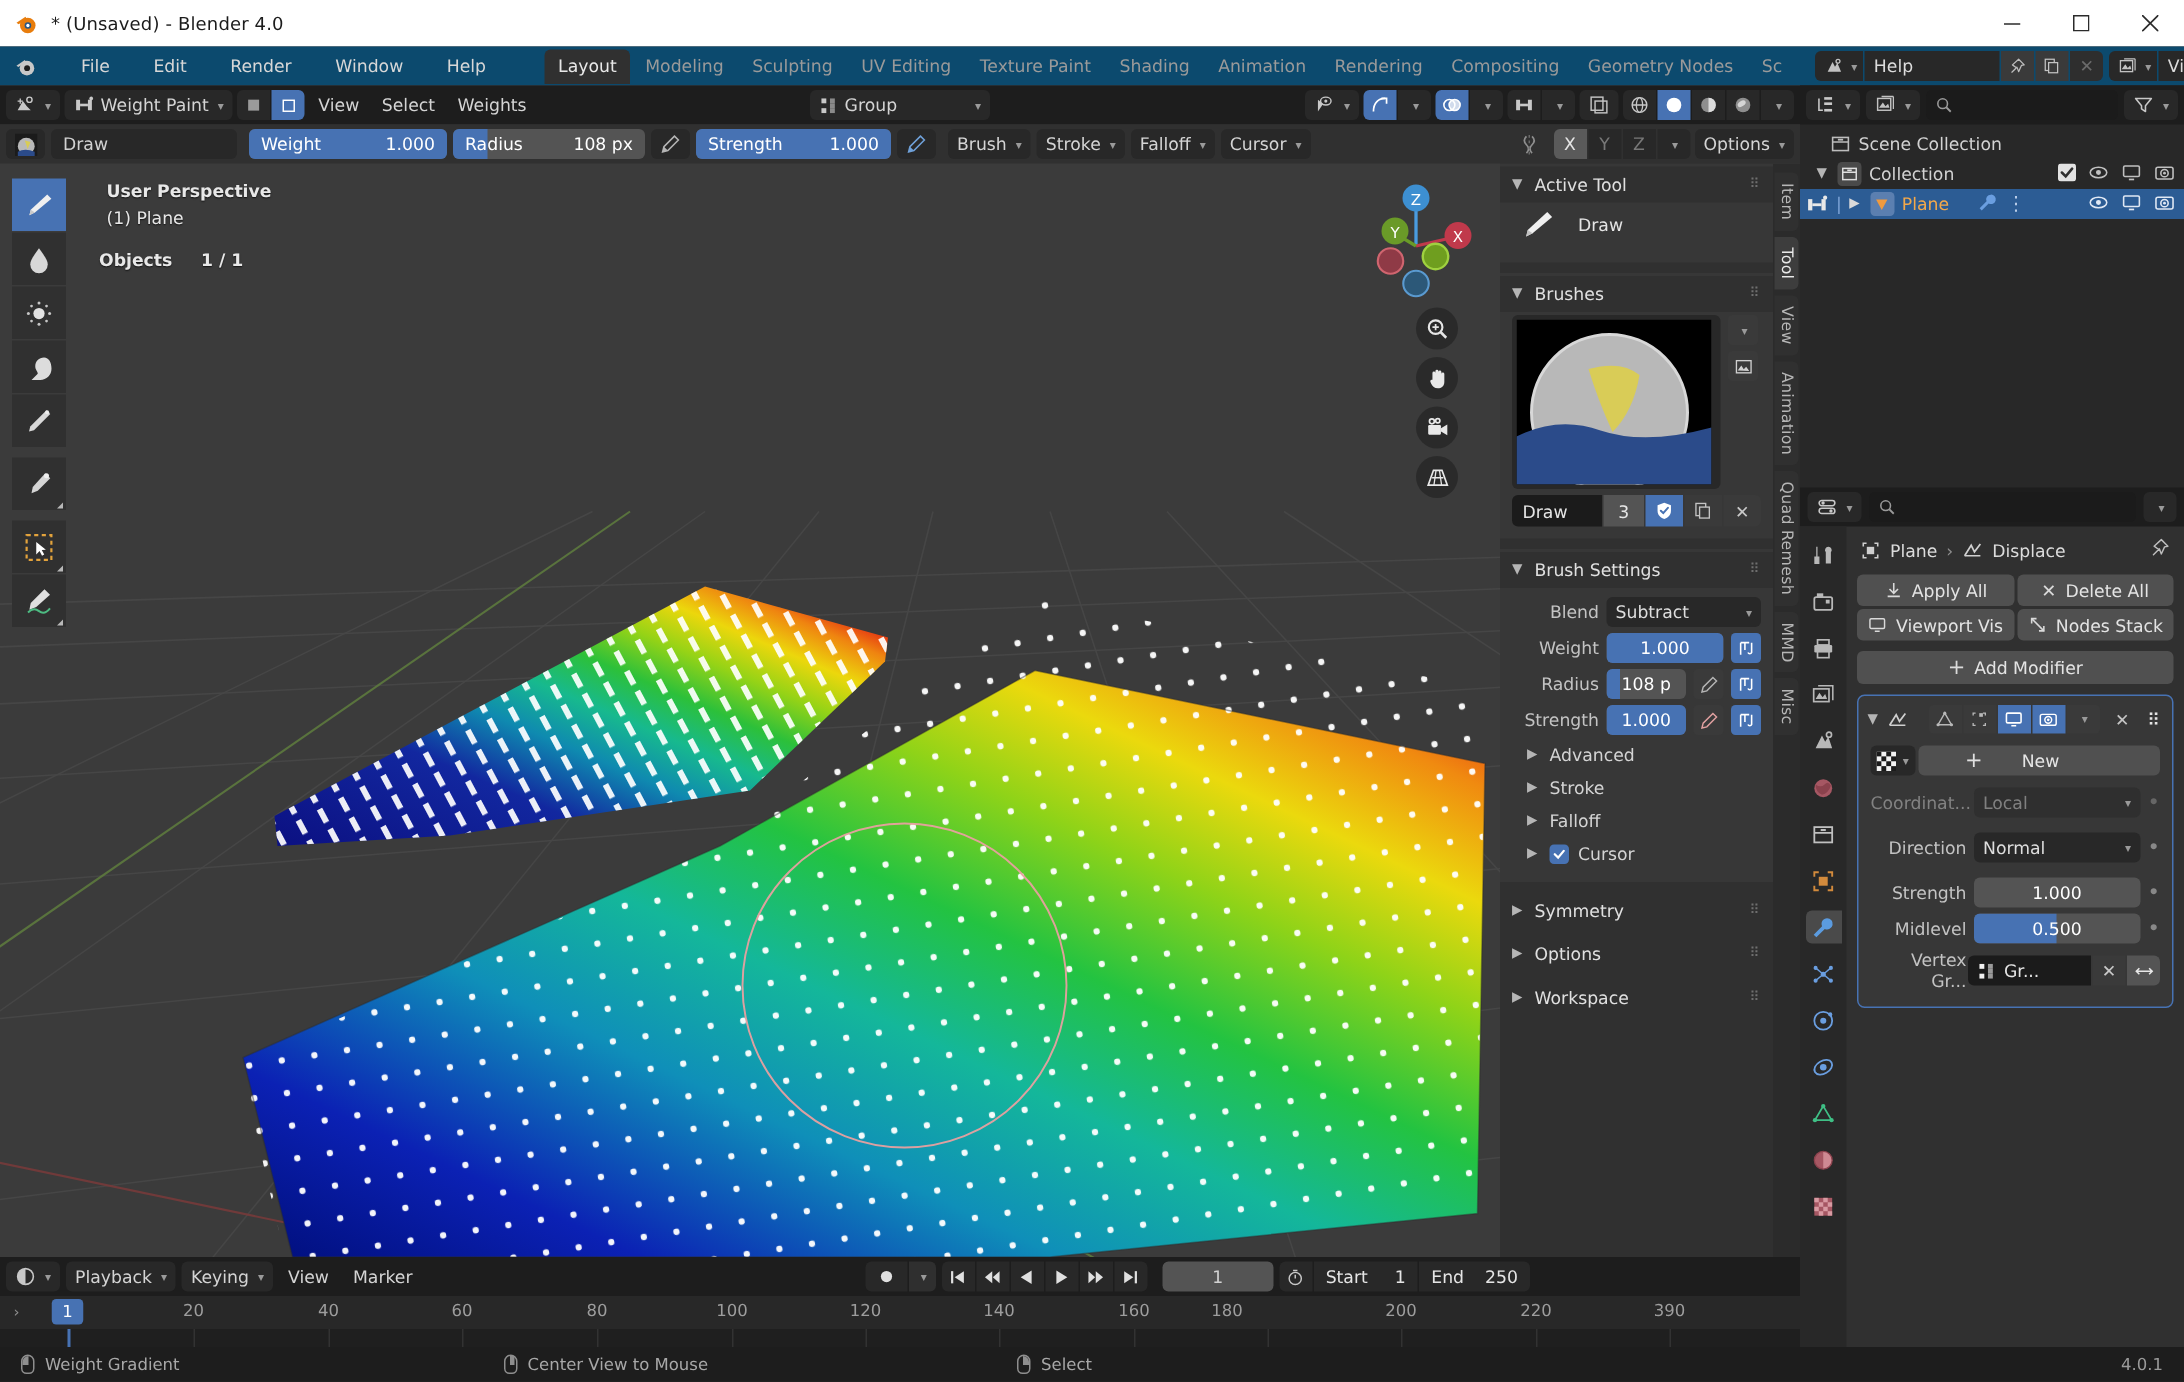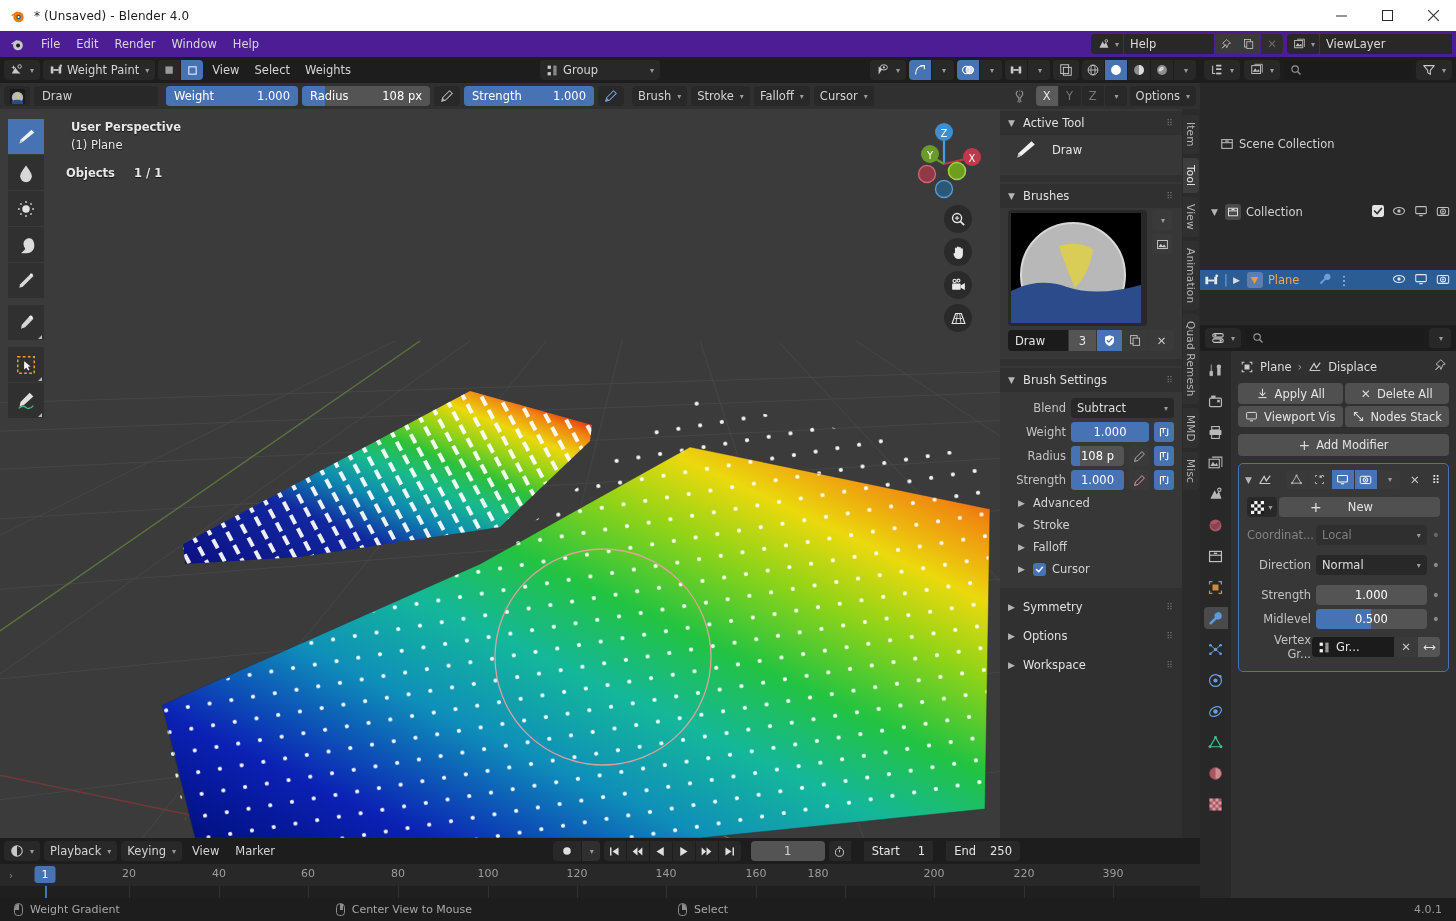--- a/index.html
+++ b/index.html
@@ -21,21 +21,21 @@
     display: flex; align-items: center;
   }
   .titlebar .tb-icon { margin-left: 10px; margin-right: 8px; display:flex; }
   .titlebar .tb-text { font-size: 12px; color: #1b1b1b; letter-spacing: .1px; }
   .tb-controls { margin-left: auto; display: flex; height: 31px; }
   .tb-btn { width: 46px; height: 31px; display:flex; align-items:center; justify-content:center; }
 
   
   .topbar {
     position: absolute; top: 31px; left: 0; width: 1456px; height: 26px;
-    background: #4c1d95; display: flex; align-items: center;
+    background: #0c4a6e; display: flex; align-items: center; gap: 13px;
   }
   .blender-logo { margin: 0 8px 0 10px; display:flex; }
   .menu-item {
     padding: 3px 8px; border-radius: 3px; color: #d7d7d7; font-size: 11.5px;
     white-space: nowrap;
   }
   .ws-tabs { display: flex; align-items: center; margin-left: 18px; gap: 1px; }
   .ws-tab {
     padding: 4px 9px 5px; font-size: 11.5px; color: #9a9a9a; border-radius: 4px 4px 0 0;
     white-space: nowrap;
@@ -162,21 +162,21 @@
   .outliner {
     position: absolute; left: 1200px; top: 57px; width: 256px; height: 268px; background: #282828;
   }
   .ol-header {
     height: 26px; background: #1d1d1d; display:flex; align-items:center; gap: 4px; padding: 0 4px;
   }
   .search {
     height: 20px; background: #1b1b1b; border-radius: 4px; display:flex; align-items:center;
     padding: 0 6px; gap: 5px; flex: 1; color: #8e8e8e; font-size: 11px;
   }
-  .ol-row { height: 20px; display:flex; align-items:center; font-size: 11.5px; color: #d2d2d2; gap: 5px; padding-right: 6px; margin-top: 48px; }
+  .ol-row { height: 20px; display:flex; align-items:center; font-size: 11.5px; color: #d2d2d2; gap: 5px; padding-right: 6px; }
   .ol-row.sel { background: #2c5c94; }
   .ol-icons { margin-left: auto; display:flex; gap: 8px; align-items: center; }
 
   
   .props {
     position: absolute; left: 1200px; top: 325px; width: 256px; height: 573px; background: #303030;
   }
   .props-header { height: 26px; background: #1d1d1d; display:flex; align-items:center; gap: 5px; padding: 0 5px; }
   .props-tabs {
     position: absolute; left: 0; top: 26px; width: 31px; bottom: 0; background: #282828;
@@ -259,20 +259,33 @@
         <circle cx="8.6" cy="9" r="2.1" fill="#1d1d1d"></circle>
         <path d="M1 7.2 L7 3.2 L7.8 4.6 L2.4 8.1 Z" fill="#c8c8c8"></path>
       </svg>
     </span>
     <div class="menu-item">File</div>
     <div class="menu-item">Edit</div>
     <div class="menu-item">Render</div>
     <div class="menu-item">Window</div>
     <div class="menu-item">Help</div>
 
+    <div class="ws-tabs">
+      <div class="ws-tab active">Layout</div>
+      <div class="ws-tab">Modeling</div>
+      <div class="ws-tab">Sculpting</div>
+      <div class="ws-tab">UV Editing</div>
+      <div class="ws-tab">Texture Paint</div>
+      <div class="ws-tab">Shading</div>
+      <div class="ws-tab">Animation</div>
+      <div class="ws-tab">Rendering</div>
+      <div class="ws-tab">Compositing</div>
+      <div class="ws-tab">Geometry Nodes</div>
+      <div class="ws-tab">Sc</div>
+    </div>
 
     <div class="topbar-right">
       <div class="idblock">
         <div class="ib-pre">
           <svg width="13" height="13" viewBox="0 0 16 16">
               <path d="M3 12 L7 4 L9 8 L11 5 L14 12 Z" fill="#c2c2c2"></path>
               <circle cx="11.5" cy="3.5" r="1.6" fill="none" stroke="#c2c2c2" stroke-width="1.1"></circle>
             </svg>
           <span class="chev">▾</span>
         </div>
@@ -1431,21 +1444,21 @@
           <div>
             <svg width="13" height="13" viewBox="0 0 16 16">
                 <rect x="11.7" y="3" width="1.8" height="10" fill="#e0e0e0"></rect>
                 <path d="M3 3 L3 13 L10.5 8 Z" fill="#e0e0e0"></path>
               </svg>
           </div>
         </div>
         <div class="field" style="width:74px;justify-content:center;background:#545454;margin-left:6px">
           <span>1</span>
         </div>
-        <div style="display:flex;align-items:flex-end;gap:13px">
+        <div style="display:flex;align-items:flex-end;gap:1px">
           <div style="width:22px;height:20px;background:#282828;border-radius:4px 0 0 4px;display:flex;align-items:center;justify-content:center">
             <svg width="13" height="13" viewBox="0 0 16 16">
                 <circle cx="8" cy="9" r="5" fill="none" stroke="#c8c8c8" stroke-width="1.2"></circle>
                 <line x1="8" y1="9" x2="8" y2="6" stroke="#c8c8c8" stroke-width="1.2"></line>
                 <line x1="6.2" y1="2.5" x2="9.8" y2="2.5" stroke="#c8c8c8" stroke-width="1.2"></line>
               </svg>
           </div>
           <div style="height:20px;background:#282828;display:flex;align-items:center;gap:18px;padding:0 8px">
             <span>Start</span>
             <span>1</span>

